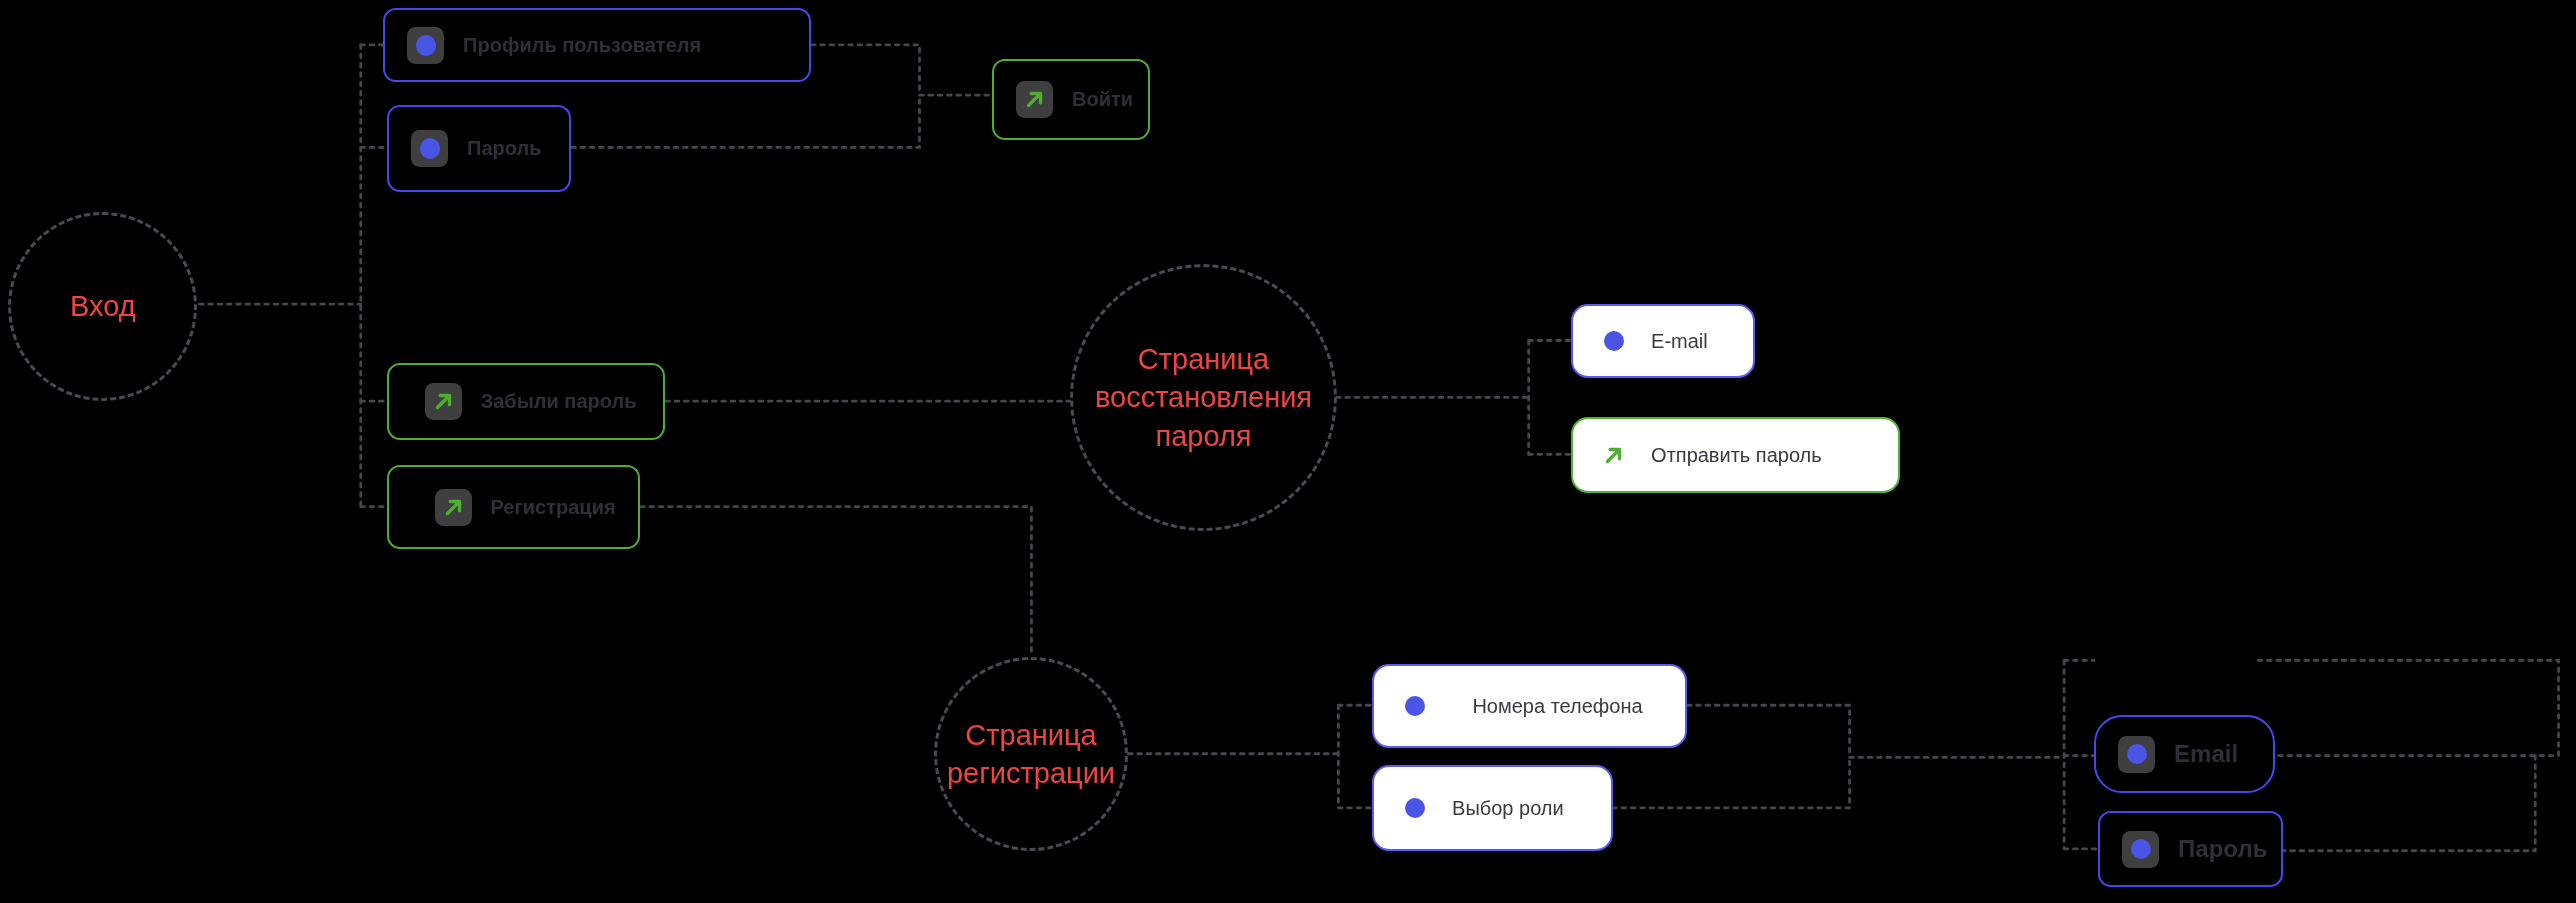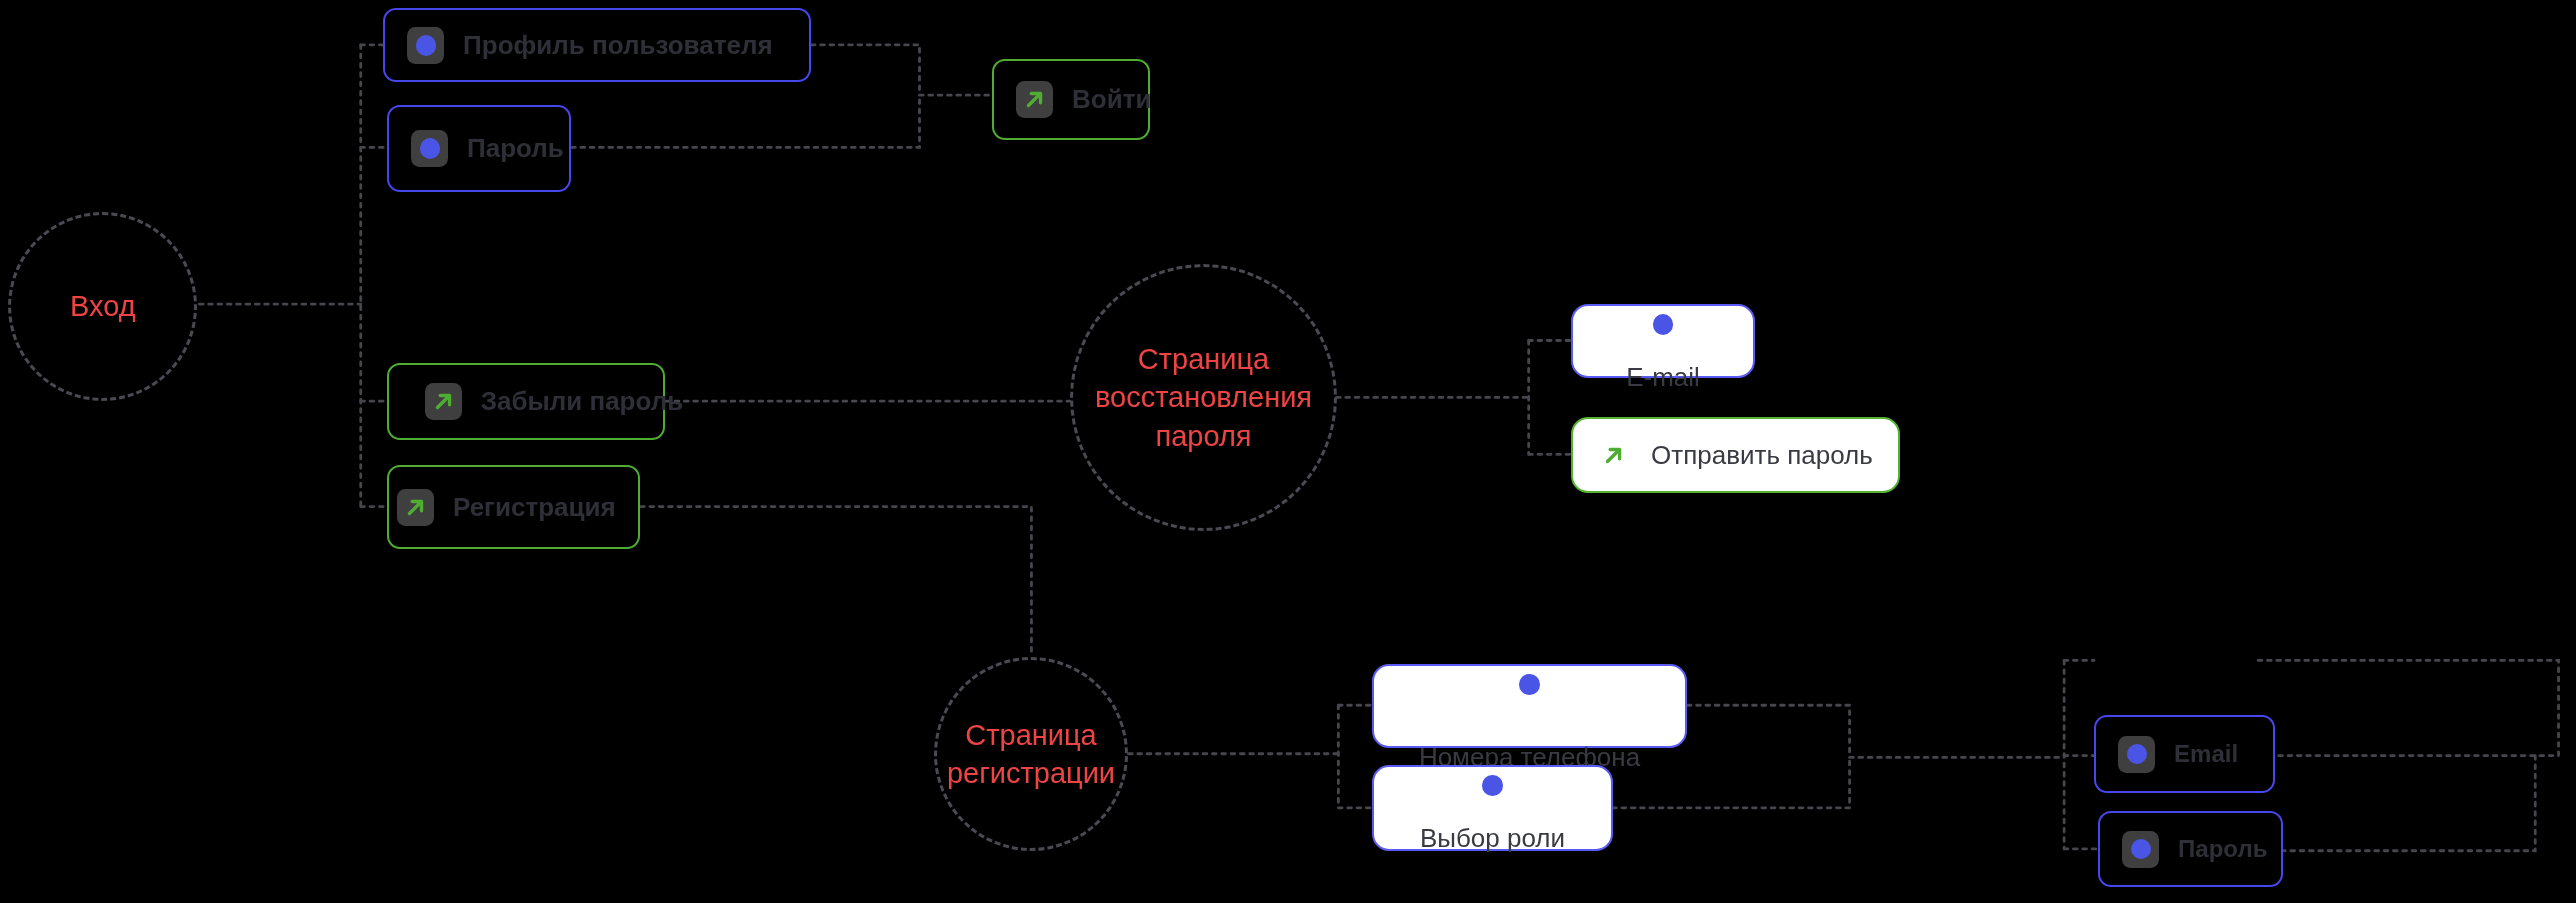--- a/index.html
+++ b/index.html
@@ -6,26 +6,26 @@
   #stage{position:relative;width:2576px;height:903px;background:#000;overflow:hidden;
          font-family:"Liberation Sans","DejaVu Sans",sans-serif;}
   #wires{position:absolute;left:0;top:0;}
   .wire{stroke:#46464d;stroke-width:3;fill:none;stroke-dasharray:4 6;stroke-linecap:round;}
 
   .circle{position:absolute;border-radius:50%;border:3.7px dashed #4a4a52;box-sizing:border-box;
           display:flex;flex-direction:column;align-items:center;justify-content:center;
           color:#ef4444;font-weight:400;font-size:29px;line-height:1.32;text-align:center;}
 
   .box{position:absolute;display:flex;align-items:center;gap:18.7px;padding:0 22.4px;
-       box-sizing:border-box;border-radius:13px;font-size:26px;white-space:nowrap;}
+       box-sizing:border-box;border-radius:13px;font-size:20px;white-space:nowrap;}
   .dark{background:transparent;color:#2f2f38;font-weight:600;}
   .dark.blue{border:2.8px solid #4747ee;}
   .dark.green{border:2.8px solid #4fae31;}
   .light{background:#ffffff;color:#3a3b42;font-weight:400;border-radius:17px;}
-  .light.blue{border:2.8px solid #5a5bf5;flex-direction:column;}
+  .light.blue{border:2.8px solid #5a5bf5;}
   .light.green{border:2.8px solid #53b331;}
 
   .icon-wrap{width:37px;height:37px;display:flex;align-items:center;justify-content:center;
              flex:0 0 auto;border-radius:8.4px;}
   .dark .icon-wrap{background:rgba(125,125,125,.5);}
   .dot{width:20.5px;height:20.5px;border-radius:50%;background:#4a55e6;display:block;}
   .arrow-svg{width:25px;height:25px;display:block;}
   .arrow-svg path{stroke:#4fae31;stroke-width:3.2;fill:none;stroke-linecap:round;stroke-linejoin:round;}
   .lbl{display:block;}
 </style>
@@ -144,21 +144,21 @@
   </div>
 
   <div class="box light blue" style="left:1372px;top:765px;width:241px;height:86px;">
     <span class="icon-wrap">
         <span class="dot"></span>
       </span>
     <span class="lbl">Выбор роли</span>
   </div>
 
 
-  <div class="box dark blue" style="left:2094px;top:715px;width:181px;height:78px;font-size:24px;">
+  <div class="box dark blue" style="left:2094px;top:715px;width:181px;height:78px;font-size:24px;border-radius:28px;">
     <span class="icon-wrap">
         <span class="dot"></span>
       </span>
     <span class="lbl">Email</span>
   </div>
 
   <div class="box dark blue" style="left:2098px;top:811px;width:185px;height:76px;font-size:24px;">
     <span class="icon-wrap">
         <span class="dot"></span>
       </span>

